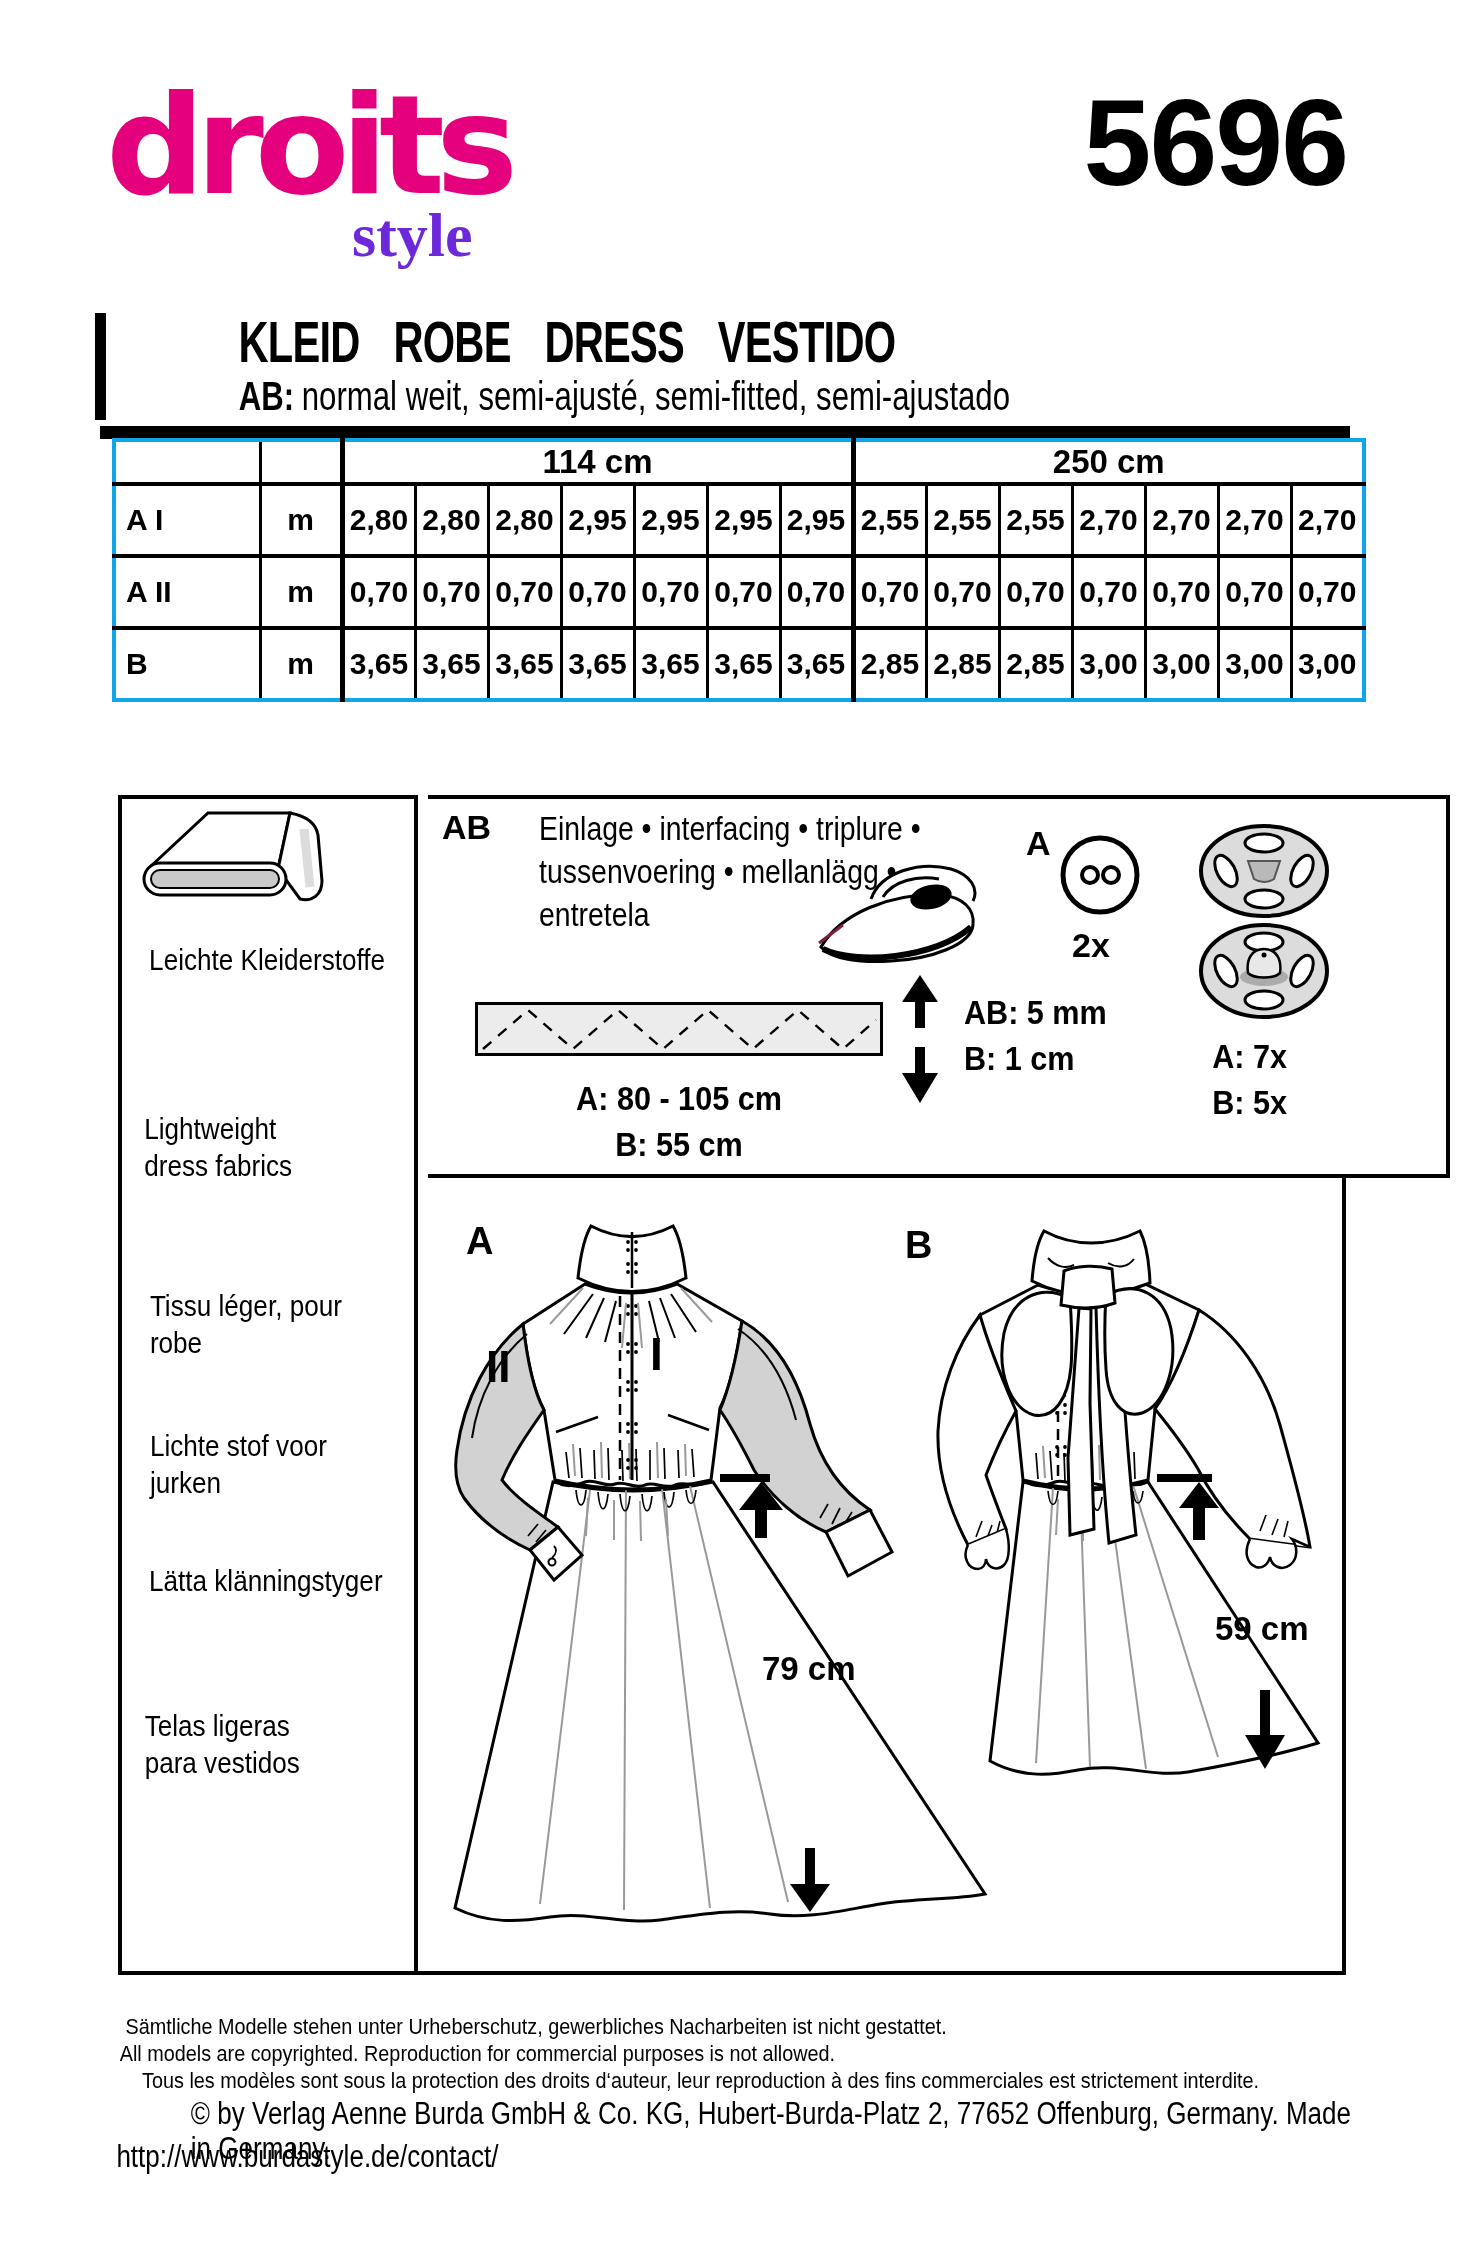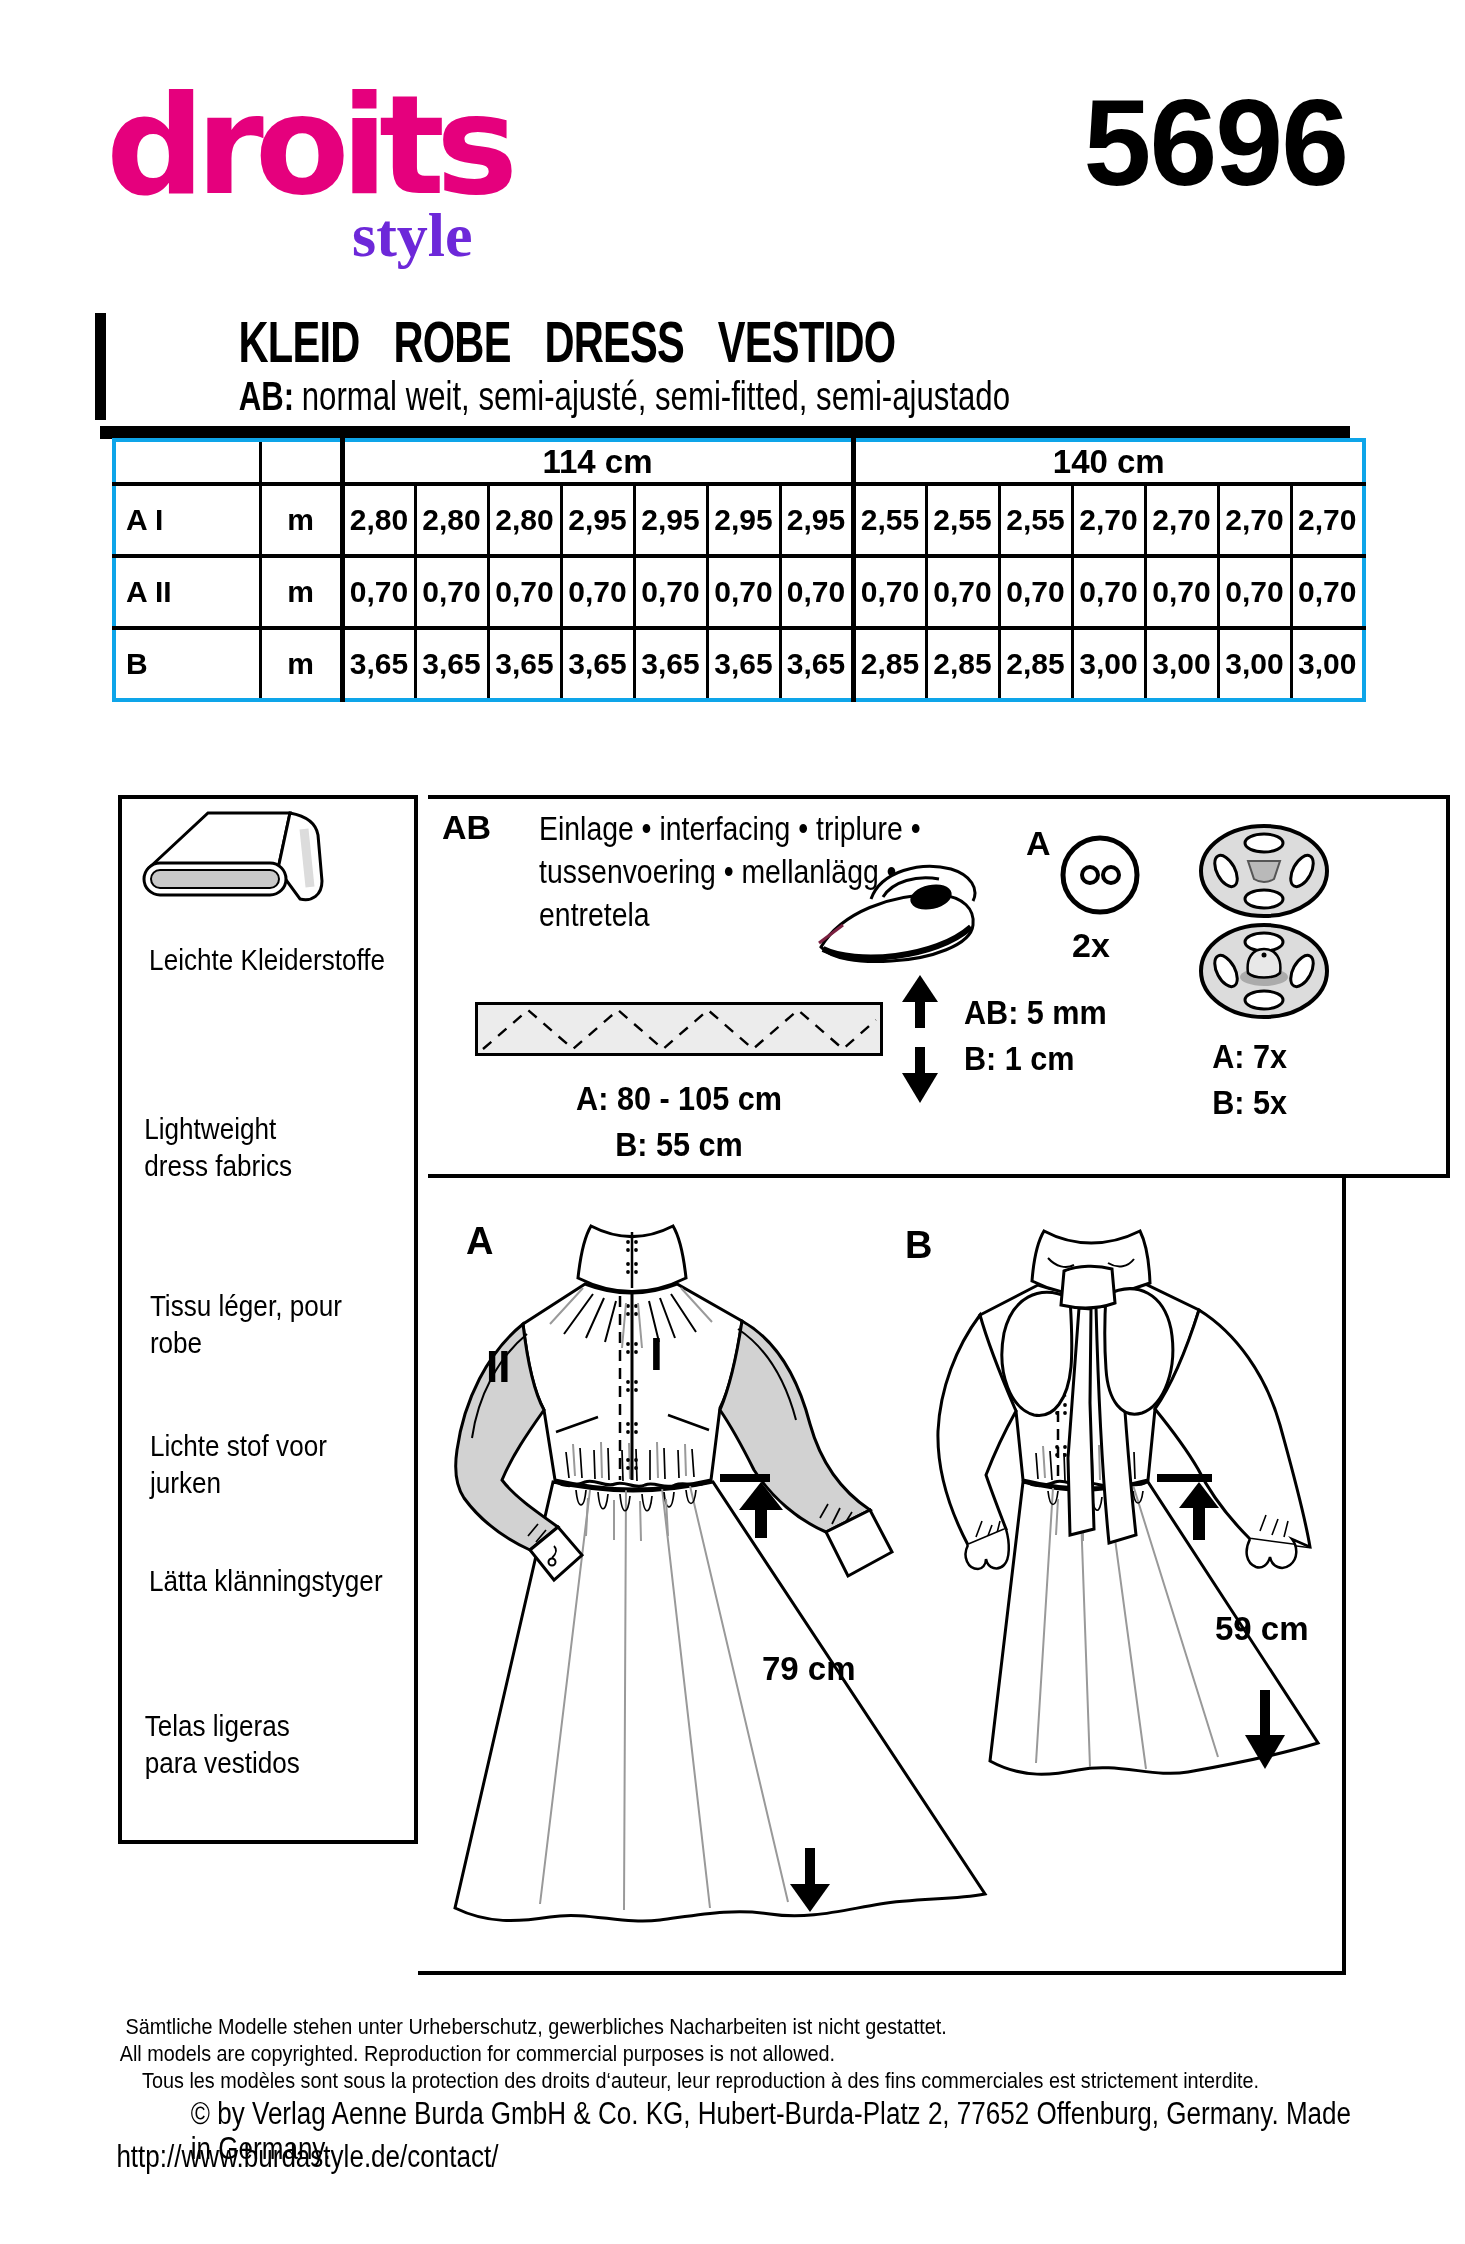--- a/index.html
+++ b/index.html
@@ -24,21 +24,21 @@
   table.ftable{position:absolute;left:100px;top:438px;border-collapse:collapse;table-layout:fixed;
                font-weight:bold;border:4px solid #0ea5e9;margin-left:12px;}
   .ftable td{border:3px solid #000;text-align:center;padding:0;font-size:30px;overflow:hidden;}
   .ftable tr.h1{height:44px;} .ftable tr.h1 td{font-size:33px;}
   .ftable tr.h2{height:76px;}
   .ftable tr.dr{height:72px;} .ftable tr.dr td{border-top:4px solid #000;}
   .ftable td.gsep{border-left:5px solid #000;}
   .ftable td.lblcell{text-align:left;padding-left:10px;}
   .sizelbl{font-size:27px;line-height:33px;white-space:pre-line;transform:scaleX(0.88);transform-origin:0 50%;display:inline-block;text-align:left;}
   
-  .sidebox{left:118px;top:795px;width:300px;height:1049px;border:4px solid #000;box-sizing:border-box;}
+  .sidebox{left:118px;top:795px;width:300px;height:1180px;border:4px solid #000;box-sizing:border-box;}
   .notionbox{left:428px;top:795px;width:1022px;height:383px;border:4px solid #000;border-left:none;box-sizing:border-box;}
   .drawbox{left:418px;top:1178px;width:928px;height:797px;border:4px solid #000;border-left:none;border-top:none;box-sizing:border-box;}
   .sidelabel{left:14px;font-size:29px;line-height:37px;transform:scaleX(0.9);}
   .ntext{font-size:33px;line-height:43px;transform:scaleX(0.86);}
   .nbold{font-weight:bold;font-size:34px;line-height:40px;}
   .dimtext{font-weight:bold;font-size:34px;line-height:46px;transform:scaleX(0.9);}
   .viewlabel{font-size:38px;font-weight:bold;}
   svg{display:block;}
   svg text{font-family:"Liberation Sans",sans-serif;}
   
@@ -66,21 +66,21 @@
         <col style="width:146px">
         <col style="width:82px">
       <col span="7" style="width:73px">
         <col span="7" style="width:73px">
     </colgroup>
     <tbody>
         <tr class="h1">
       <td></td>
       <td></td>
       <td colspan="7" class="gsep">114 cm</td>
-      <td colspan="7" class="gsep">140 cm</td>
+      <td colspan="7" class="gsep">250 cm</td>
     </tr>
     <tr class="dr">
       <td class="lblcell">A I</td>
       <td>m</td>
       <td class="gsep">2,80</td>
       <td>2,80</td>
       <td>2,80</td>
       <td>2,95</td>
       <td>2,95</td>
       <td>2,95</td>

